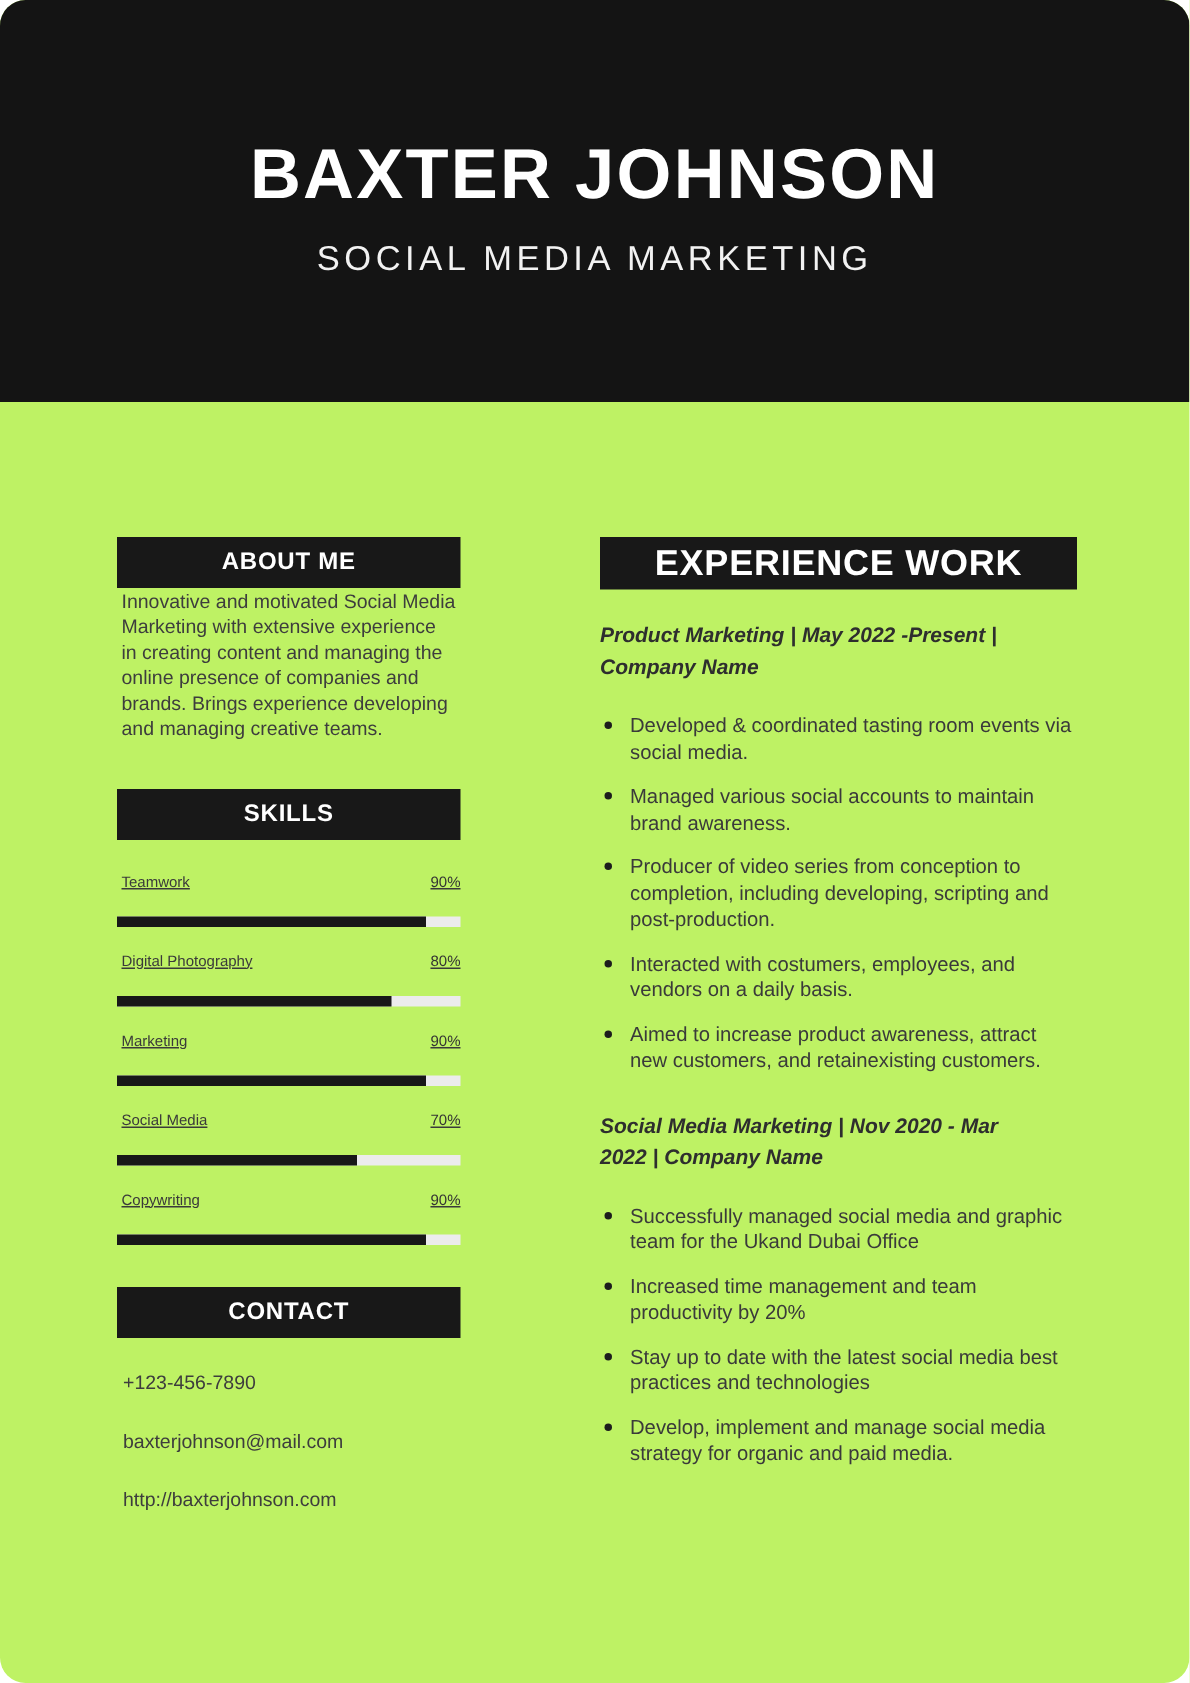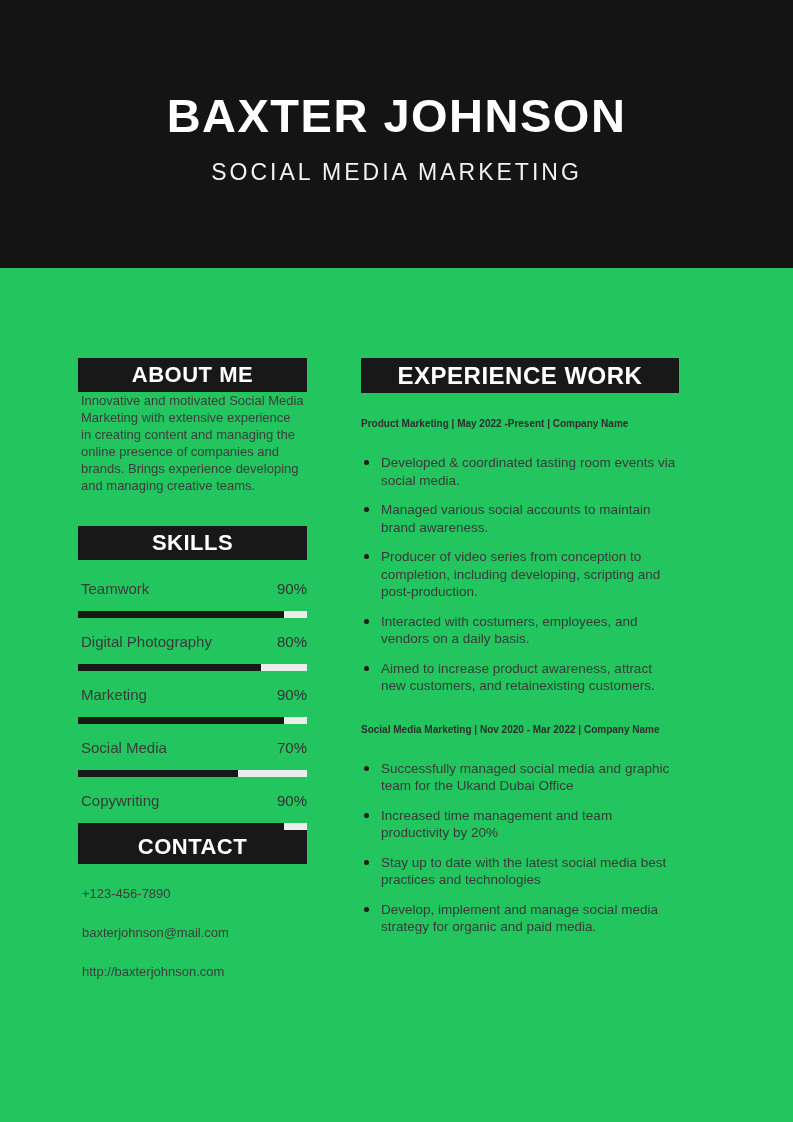--- a/index.html
+++ b/index.html
@@ -4,22 +4,23 @@
 <style>
   * { margin: 0; padding: 0; box-sizing: border-box; }
   html, body { background: #ffffff; }
   body { font-family: "Liberation Sans", "DejaVu Sans", sans-serif; }
 
   .page {
     position: relative;
     width: 793px;
     height: 1122px;
     margin: 0 auto;
-    background: #22c55e;
+    background: #bef264;
     overflow: hidden;
+    border-radius: 17px;
   }
 
   
   .hero {
     height: 268px;
     background: #141414;
     display: flex;
     flex-direction: column;
     justify-content: center;
     align-items: center;
@@ -41,31 +42,31 @@
     letter-spacing: 3px;
     white-space: nowrap;
   }
 
   
   .columns {
     display: flex;
     padding: 90px 0 0 78px;
   }
   .col-left  { width: 229px; flex: 0 0 auto; }
-  .col-right { width: 318px; flex: 0 0 auto; margin-left: 54px; }
+  .col-right { width: 318px; flex: 0 0 auto; margin-left: 93px; }
 
   
   .section-bar {
     background: #181818;
     color: #ffffff;
     height: 34px;
     display: flex;
     align-items: center;
     justify-content: center;
-    font-size: 22px;
+    font-size: 16px;
     font-weight: 600;
     letter-spacing: 0.5px;
   }
   .col-right .section-bar {
     height: 35px;
     font-size: 24px;
   }
 
   
   .about-text {
@@ -76,57 +77,59 @@
     max-width: 226px;
   }
 
   
   .skills-section { margin-top: 32px; }
   .skills-list { padding-top: 19px; }
   .skill + .skill { margin-top: 14px; }
   .skill-head {
     display: flex;
     justify-content: space-between;
-    align-items: flex-end;
-    font-size: 15px;
+    align-items: center;
+    font-size: 10px;
     color: #3a3a3a;
     height: 18px;
     padding-left: 3px;
+    text-decoration: underline;
   }
   .skill-pct { color: #333333; }
   .skill-track {
     margin-top: 14px;
     height: 7px;
     background: #ececec;
   }
   .skill-fill {
     height: 100%;
     background: #181818;
   }
 
   
-  .contact-section { }
+  .contact-section { margin-top: 28px; }
   .contact-list { padding-top: 22px; padding-left: 4px; }
   .contact-item {
     font-size: 13px;
     color: #3d3d3d;
     height: 15px;
     line-height: 15px;
   }
   .contact-item + .contact-item { margin-top: 24px; }
 
   
   .job { margin-top: 20px; }
   .job + .job { margin-top: 24px; }
   .job-title {
-    font-size: 10px;
+    font-size: 14px;
     font-weight: 700;
     color: #2e2e2e;
     line-height: 21px;
     max-width: 300px;
+    font-style: italic;
   }
   .job-bullets {
     list-style: none;
     margin-top: 20px;
   }
   .job-bullets li {
     position: relative;
     padding-left: 20px;
     font-size: 13.5px;
     line-height: 17.5px;

